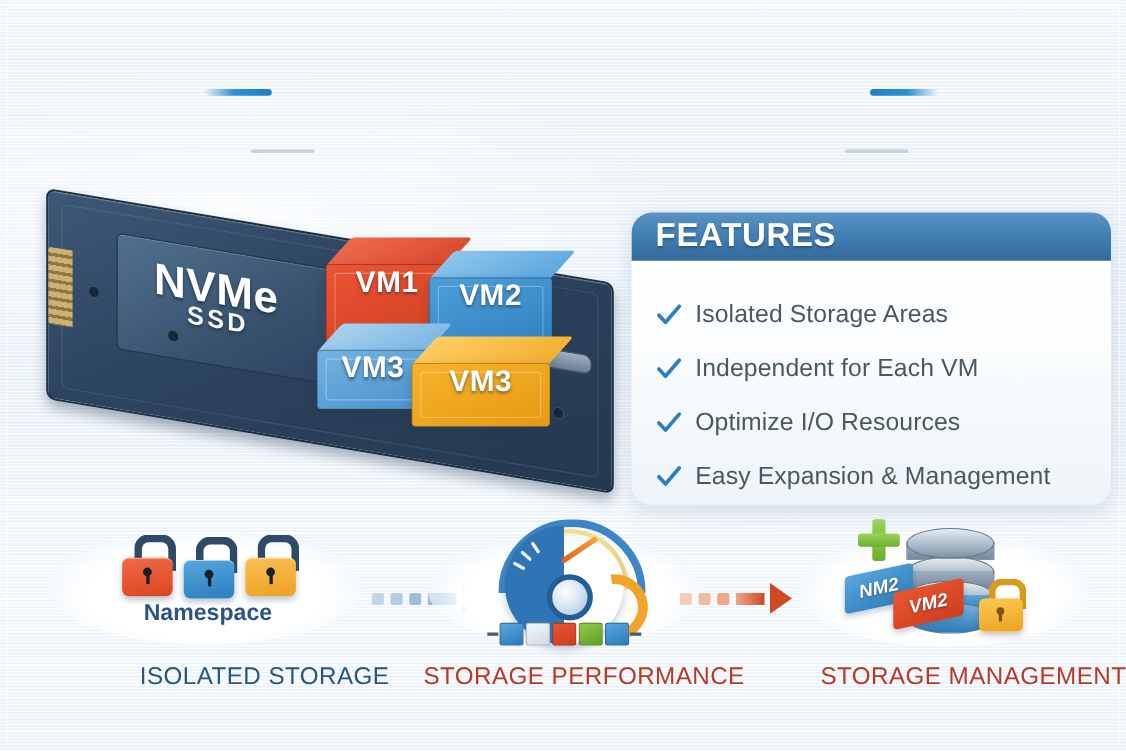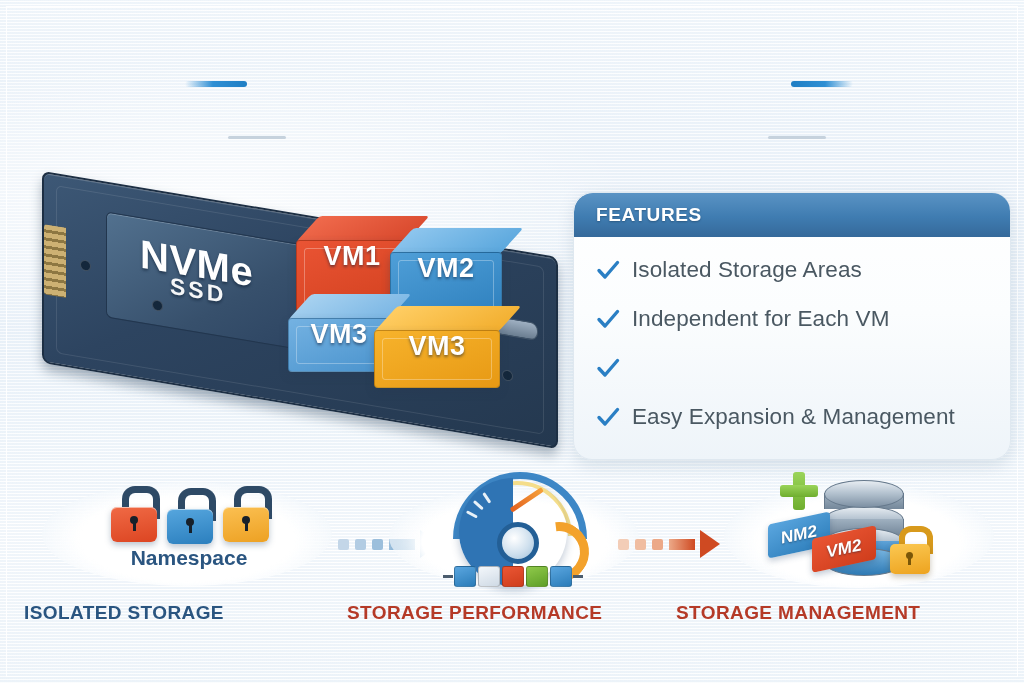--- a/index.html
+++ b/index.html
@@ -174,24 +174,24 @@
     box-shadow:0 6px 16px rgba(90,120,150,.18), inset 0 1px 0 #fff;
     overflow:hidden;
   }
   .panel-head{
     position:absolute;left:0;top:0;width:100%;height:44px;
     background:linear-gradient(180deg,#5a93c4 0%,#3f7cb1 55%,#35699a 100%);
     border-top-left-radius:19px;
     display:flex;align-items:center;
   }
   .panel-head .ht{
-    color:#ffffff;font-weight:700;font-size:19px;letter-spacing:.6px;
+    color:#ffffff;font-weight:700;font-size:30px;letter-spacing:.6px;
     margin-left:22px;text-shadow:0 1px 2px rgba(20,50,80,.45);
   }
-  .feat-list{position:absolute;left:0;top:52px;width:100%;text-align:center;}
+  .feat-list{position:absolute;left:0;top:68px;width:100%;text-align:center;}
   .feat{
     display:flex;align-items:center;height:49px;padding-left:22px;
   }
   .check{
     width:24px;height:24px;flex:0 0 24px;margin-right:12px;position:relative;
   }
   .check svg{display:block;}
   .feat-text{
     font-size:22.5px;color:#4a5862;font-weight:400;letter-spacing:.1px;
     white-space:nowrap;
@@ -199,22 +199,22 @@
 
   
   .bottom{position:absolute;left:0;top:468px;width:1024px;height:215px;}
   .cloud{
     position:absolute;
     background:radial-gradient(ellipse at 50% 55%, #ffffff 0%, #ffffff 52%, rgba(240,246,251,.55) 75%, rgba(240,246,251,0) 100%);
     filter:blur(0.4px);
   }
   .cell{position:absolute;top:0;width:330px;height:215px;}
   .cell .caption{
-    position:absolute;left:0;right:0;top:134px;text-align:left;
-    font-size:19px;font-weight:700;letter-spacing:.4px;white-space:nowrap;
+    position:absolute;left:0;right:0;top:134px;text-align:right;
+    font-size:22px;font-weight:400;letter-spacing:.4px;white-space:nowrap;
   }
   .cap-blue{color:#2a5580;}
   .cap-red{color:#b53a27;}
 
   
   .lock{position:absolute;width:46px;height:56px;}
   .lock .shackle{
     position:absolute;left:11px;top:0;width:24px;height:26px;
     border:7px solid #2e4a66;border-bottom:none;
     border-radius:13px 13px 0 0;
@@ -424,20 +424,21 @@
             </svg>
         </span>
         <span class="feat-text">Independent for Each VM</span>
       </div>
       <div class="feat">
         <span class="check">
           <svg width="24" height="24" viewBox="0 0 24 24">
               <path d="M3 12.5 L9 19 L21.5 4.5" stroke="#2a7fc4" stroke-width="3.4" fill="none" stroke-linecap="round" stroke-linejoin="round"></path>
             </svg>
         </span>
+        <span class="feat-text">Optimize I/O Resources</span>
       </div>
       <div class="feat">
         <span class="check">
           <svg width="24" height="24" viewBox="0 0 24 24">
               <path d="M3 12.5 L9 19 L21.5 4.5" stroke="#2a7fc4" stroke-width="3.4" fill="none" stroke-linecap="round" stroke-linejoin="round"></path>
             </svg>
         </span>
         <span class="feat-text">Easy Expansion &amp; Management</span>
       </div>
     </div>

